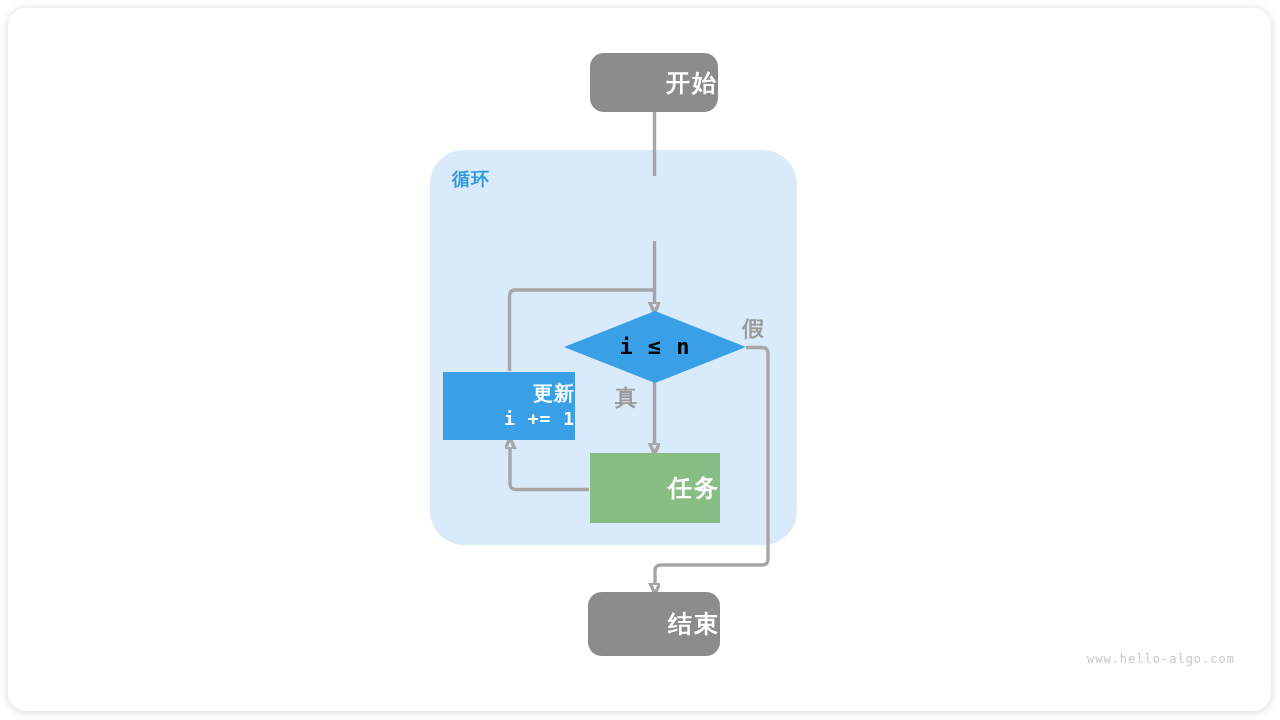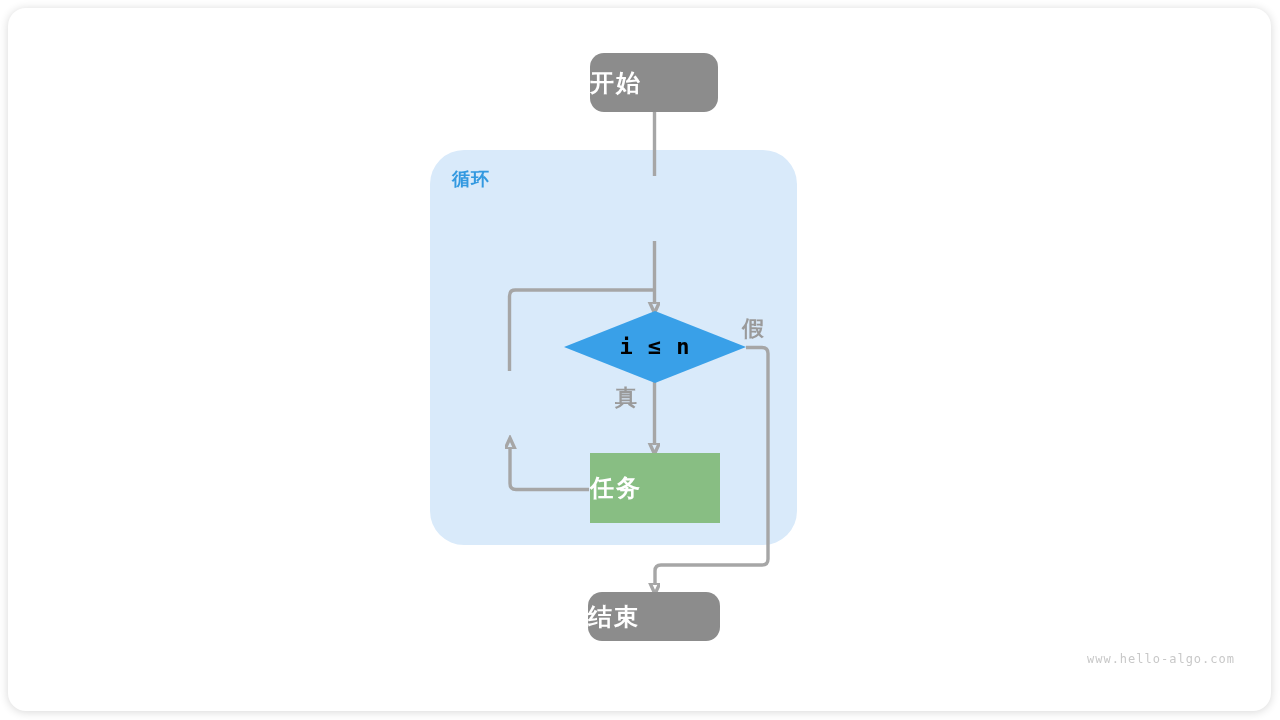--- a/index.html
+++ b/index.html
@@ -30,21 +30,21 @@
   .loop-label{
     position:absolute;left:452px;top:167px;z-index:3;
     font-size:18px;font-weight:700;color:var(--loop-label);
     letter-spacing:1px;
   }
   #wires{position:absolute;left:0;top:0;z-index:2;}
   #wires path{stroke:var(--connector);stroke-width:3.4px;fill:none;}
   #arrowhead-shape{fill:var(--connector);}
   .node{
     position:absolute;z-index:3;display:flex;flex-direction:column;
-    align-items:flex-start;justify-content:center;color:#ffffff;
+    align-items:flex-end;justify-content:center;color:#ffffff;
     text-align:center;box-sizing:border-box;
   }
   .node.terminal{background:var(--node-gray);border-radius:14px;}
   .node.process{background:var(--node-blue);}
   .node.task{background:var(--node-green);}
   .node-label-lg{font-size:24px;font-weight:700;letter-spacing:2px;}
   .node-label-md{font-size:20px;font-weight:700;letter-spacing:1px;line-height:1.35;}
   .node-code{
     font-family:"DejaVu Sans Mono",monospace;font-size:18px;font-weight:700;
     letter-spacing:1px;line-height:1.35;
@@ -103,24 +103,28 @@
   </div>
 
 
   <div class="diamond">
     <span class="node-code">i ≤ n</span>
   </div>
 
   <div class="branch-label branch-true">真</div>
   <div class="branch-label branch-false">假</div>
 
+  <div class="node process" style="left:443px;top:372px;width:132px;height:68px;">
+    <span class="node-label-md">更新</span>
+    <span class="node-code">i += 1</span>
+  </div>
 
   <div class="node task" style="left:590px;top:453px;width:130px;height:70px;">
     <span class="node-label-lg">任务</span>
   </div>
 
-  <div class="node terminal" style="left:588px;top:592px;width:132px;height:49px;">
+  <div class="node terminal" style="left:588px;top:592px;width:132px;height:64px;">
     <span class="node-label-lg">结束</span>
   </div>
 
   <div class="watermark">www.hello-algo.com</div>
 
 </div>
 
 </body></html>

